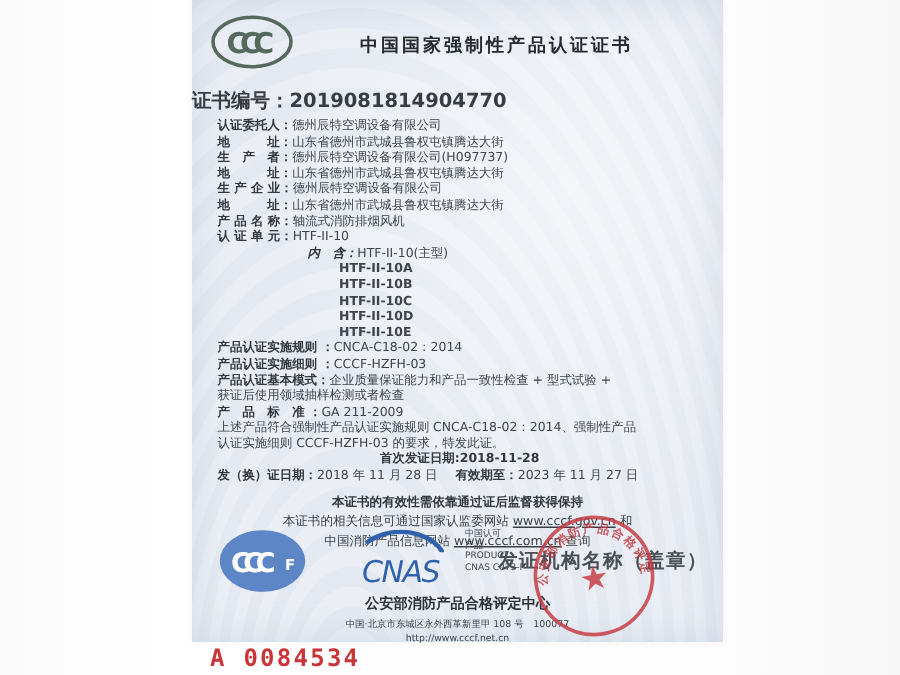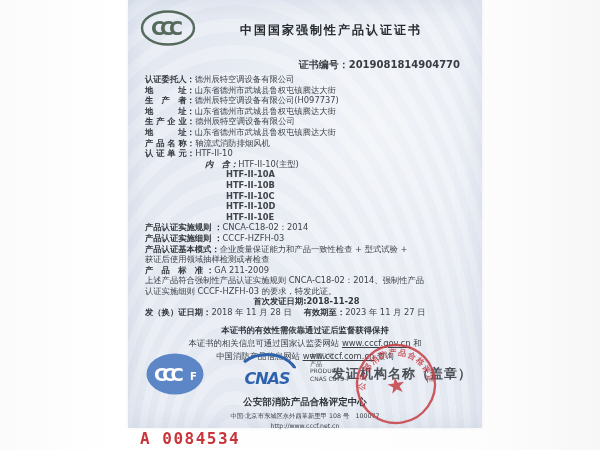--- a/index.html
+++ b/index.html
@@ -16,37 +16,37 @@
       radial-gradient(ellipse at 70% 30%, rgba(255,255,255,.45), rgba(255,255,255,0) 55%),
       repeating-radial-gradient(ellipse at 30% 110%, rgba(188,200,220,.10) 0 7px, rgba(255,255,255,.10) 7px 14px);
     box-shadow:inset 0 0 26px rgba(150,165,195,.28), 0 0 4px rgba(0,0,0,.06);
     color:#3f444b;
   }
   .hdr{display:flex;align-items:center;padding:9px 16px 0 12px;}
   .ccc-logo{flex:0 0 auto;}
   .titles{flex:1;text-align:center;}
   .t-cn{font-size:12px;font-weight:bold;color:#262b30;letter-spacing:2px;}
   .t-en{font-size:6.8px;color:#42474d;margin-top:3px;letter-spacing:.2px;}
-  .certno{text-align:right;padding-right:22px;margin-top:7px;font-size:10px;font-weight:bold;color:#383d43;}
+  .certno{padding-right:22px;margin-top:7px;font-size:13px;font-weight:bold;color:#383d43;}
   .fields{padding:2px 14px 0 17px;font-size:8.3px;line-height:10.6px;}
   .row{white-space:nowrap;}
   .lab{font-weight:bold;color:#33383e;}
   .model-first .lab{margin-left:60px;font-style:italic;}
   .model-line{margin-left:81px;font-weight:bold;}
   .center{text-align:center;}
   .bold{font-weight:bold;color:#33383e;}
   .valid-label{margin-left:12px;}
   .notes{margin-top:6px;text-align:center;font-size:8.4px;line-height:13px;color:#3a3f45;}
   .notes .n1{font-weight:bold;color:#32373d;}
   .link{text-decoration:underline;}
   .marks{position:absolute;left:0;top:349px;width:100%;height:62px;}
   .cccf-logo{position:absolute;left:17px;top:3px;}
   .cnas{position:absolute;left:104px;top:4px;width:70px;text-align:center;color:#2f62ac;}
   .cnas-arc{width:58px;height:18px;margin:0 auto;border:solid transparent;border-top:3px solid #2f62ac;border-radius:50%/100% 100% 0 0;}
-  .cnas-word{font-size:16px;font-weight:bold;font-style:italic;letter-spacing:-1px;margin-top:-8px;}
+  .cnas-word{font-size:20px;font-weight:normal;font-style:italic;letter-spacing:-1px;margin-top:-8px;}
   .acc-text{position:absolute;left:182px;top:3px;font-size:6px;line-height:7.6px;color:#42474d;}
   .stamp-wrap{position:absolute;left:225px;top:-8px;width:86px;height:86px;transform:rotate(-10deg);opacity:.82;z-index:5;}
   .stamp-label{position:absolute;right:10px;top:16px;font-size:13px;font-weight:bold;letter-spacing:1px;color:#4a4f56;}
   .footer{position:absolute;left:0;top:396px;width:100%;text-align:center;color:#3a3f45;}
   .org{font-size:9.5px;font-weight:bold;color:#2e3338;}
   .addr{font-size:6.3px;margin-top:3px;}
   .url{font-size:6.2px;margin-top:1px;}
   .serial{
     position:absolute;left:140px;top:429px;
     font-family:"DejaVu Sans Mono",monospace;

